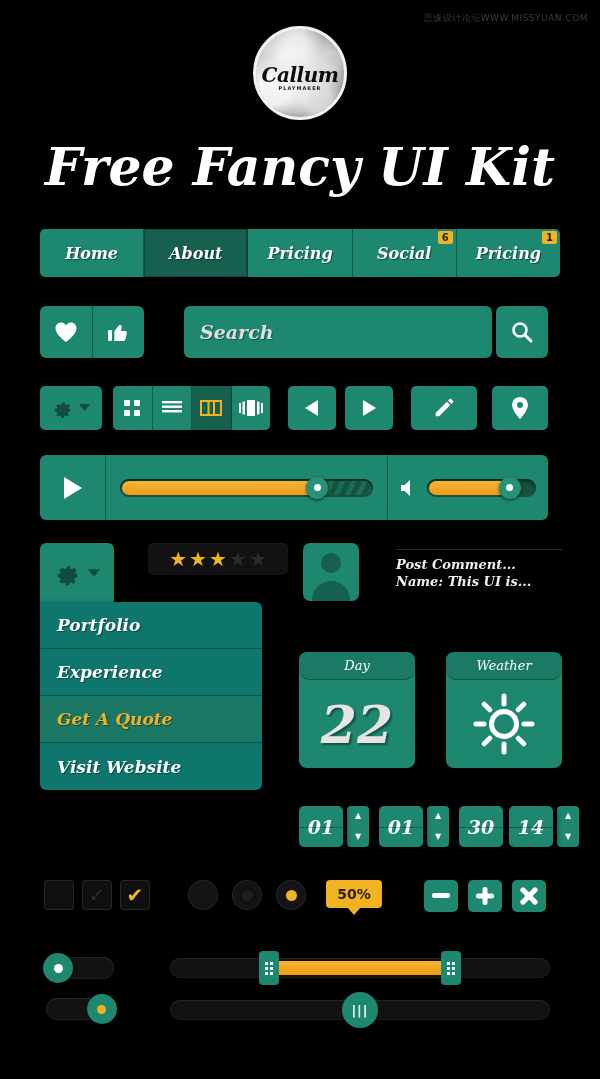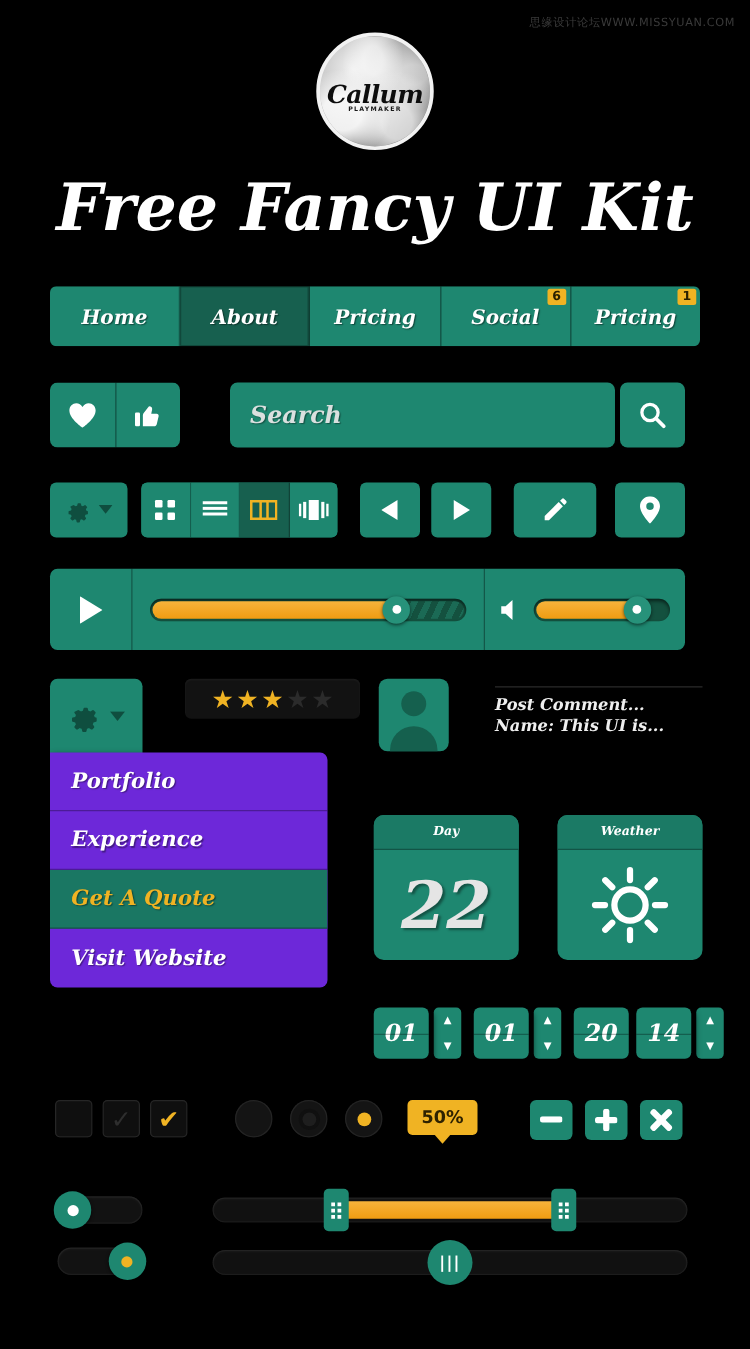--- a/index.html
+++ b/index.html
@@ -163,21 +163,21 @@
   .player .vol { width: 160px; display: flex; align-items: center; gap: 9px; padding: 0 12px; }
 
   
   .gear-top {
     position: absolute; left: 40px; top: 543px; width: 74px; height: 60px;
     background: #1e8770; border-radius: 6px 6px 0 0;
     display: flex; align-items: center; justify-content: center; gap: 6px;
   }
   .menu {
     position: absolute; left: 40px; top: 602px; width: 222px;
-    background: #6d28d9; border-radius: 0 6px 6px 6px; overflow: hidden;
+    background: #0f766e; border-radius: 0 6px 6px 6px; overflow: hidden;
   }
   .menu-item {
     height: 47px; display: flex; align-items: center; padding-left: 17px;
     font-family: "DejaVu Serif", serif; font-style: italic; font-weight: bold;
     font-size: 17px; color: #fff; border-bottom: 1px solid rgba(0,0,0,.3);
     text-shadow: 1px 1px 1px rgba(0,0,0,.4);
   }
   .menu-item:last-child { border-bottom: none; }
   .menu-item.highlight { background: #1a7763; color: #f0b323; }
 
@@ -218,22 +218,22 @@
   
   .widget {
     position: absolute; top: 652px; width: 116px; height: 116px;
     background: #1e8770; border-radius: 8px; overflow: hidden;
   }
   .widget.day { left: 299px; }
   .widget.weather { left: 446px; }
   .widget .cap {
     height: 28px; background: #1b7a65; border-bottom: 1px solid rgba(0,0,0,.3);
     display: flex; align-items: center; justify-content: center;
-    font-family: "DejaVu Serif", serif; font-style: italic; font-weight: bold;
-    font-size: 10px; color: #fff;
+    font-family: "DejaVu Serif", serif; font-style: italic; font-weight: normal;
+    font-size: 13px; color: #fff; border-radius: 11px;
   }
   .widget .bignum {
     height: 88px; display: flex; align-items: center; justify-content: center;
     font-family: "DejaVu Serif", serif; font-style: italic; font-weight: bold;
     font-size: 52px; color: #e5e5e5; text-shadow: 2px 2px 2px rgba(0,0,0,.4);
   }
   .widget .wicon { height: 88px; display: flex; align-items: center; justify-content: center; }
 
   
   .steppers { position: absolute; left: 299px; top: 806px; display: flex; align-items: center; gap: 4px; }
@@ -606,21 +606,21 @@
     <div class="stp-val shadow">01</div>
     <div class="stp-arrows">
       <span>▲</span>
       <span>▼</span>
     </div>
     <div class="stp-val shadow">01</div>
     <div class="stp-arrows">
       <span>▲</span>
       <span>▼</span>
     </div>
-    <div class="stp-val shadow">20</div>
+    <div class="stp-val shadow">30</div>
     <div class="stp-val shadow" style="margin-left:2px">14</div>
     <div class="stp-arrows">
       <span>▲</span>
       <span>▼</span>
     </div>
   </div>
 
   <div class="checks">
     <div class="chk">
       <span></span>

